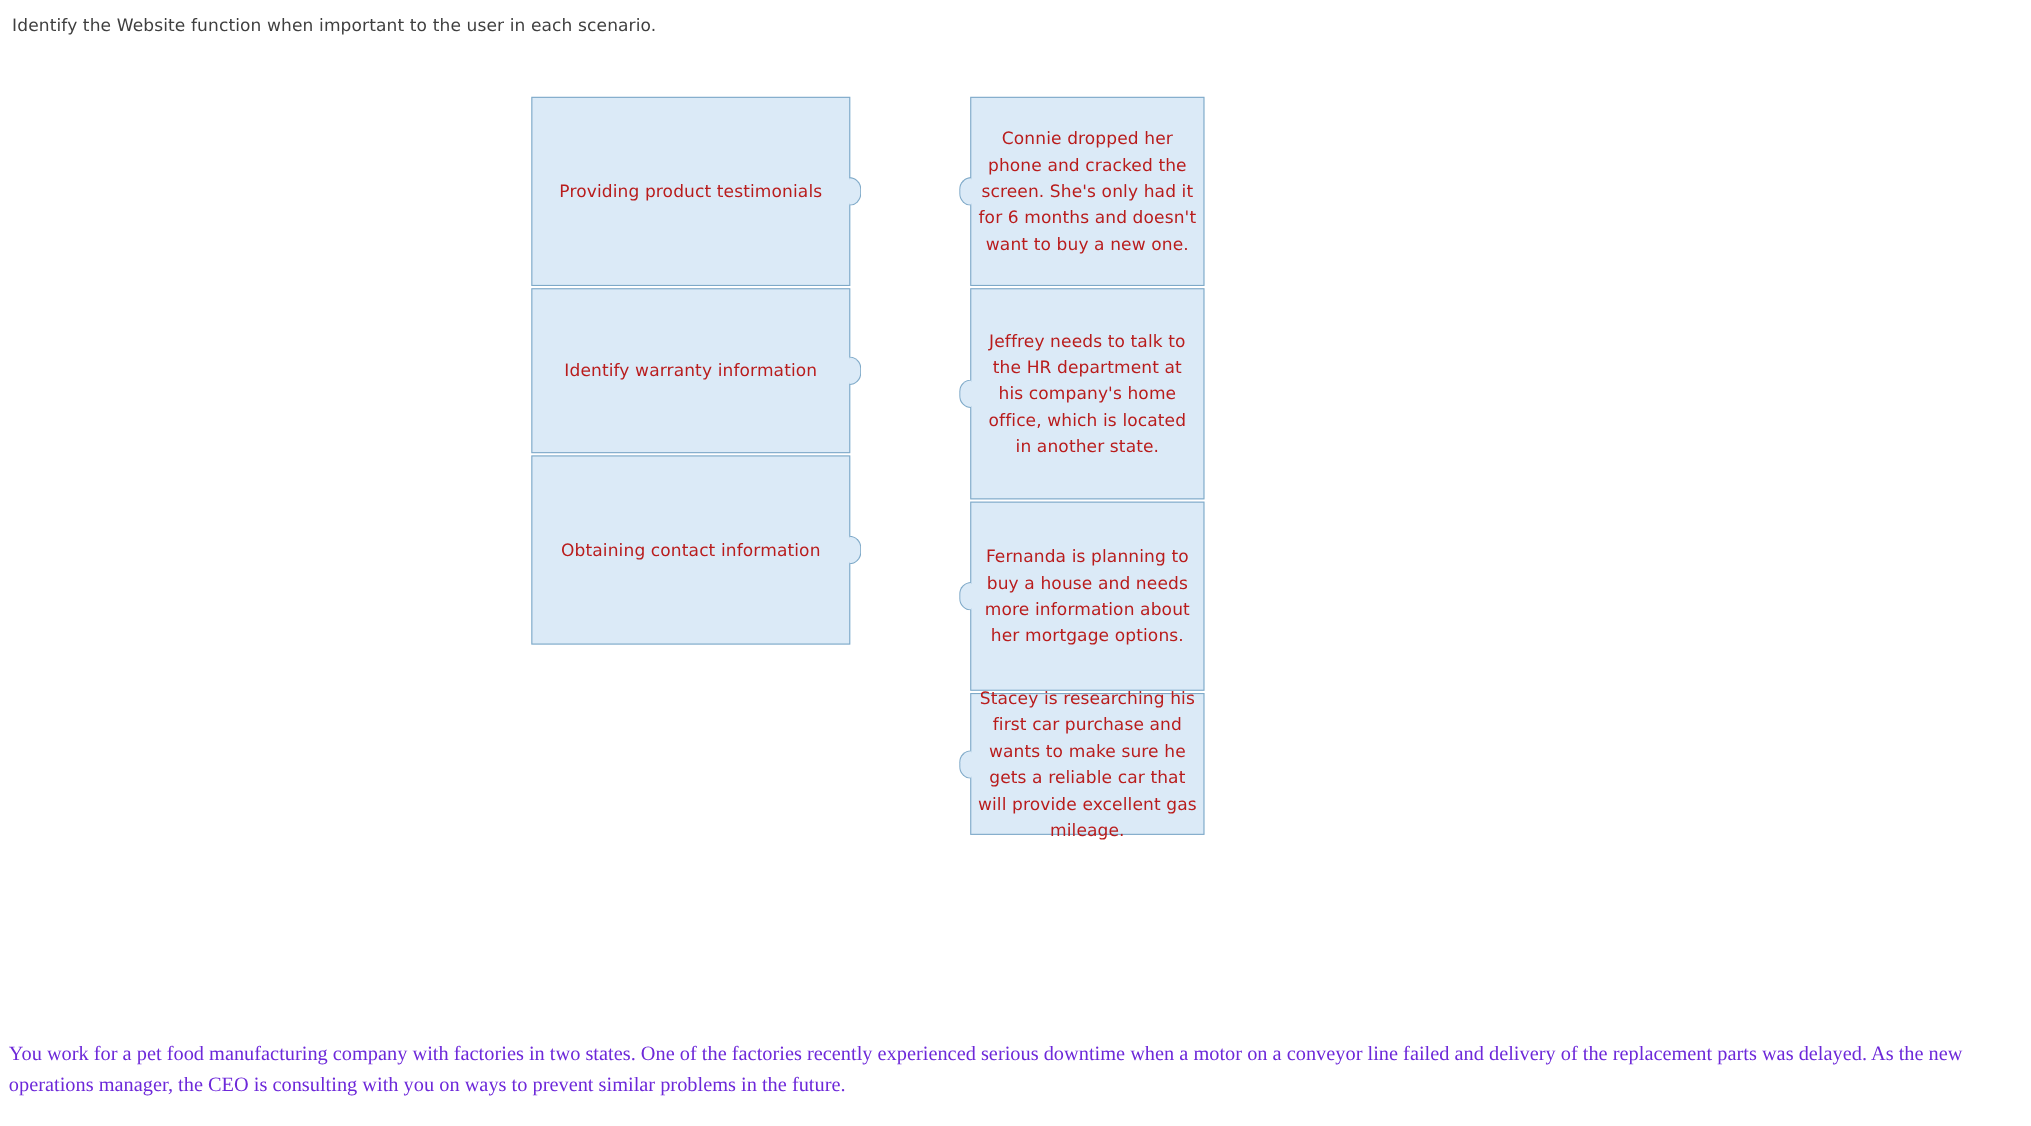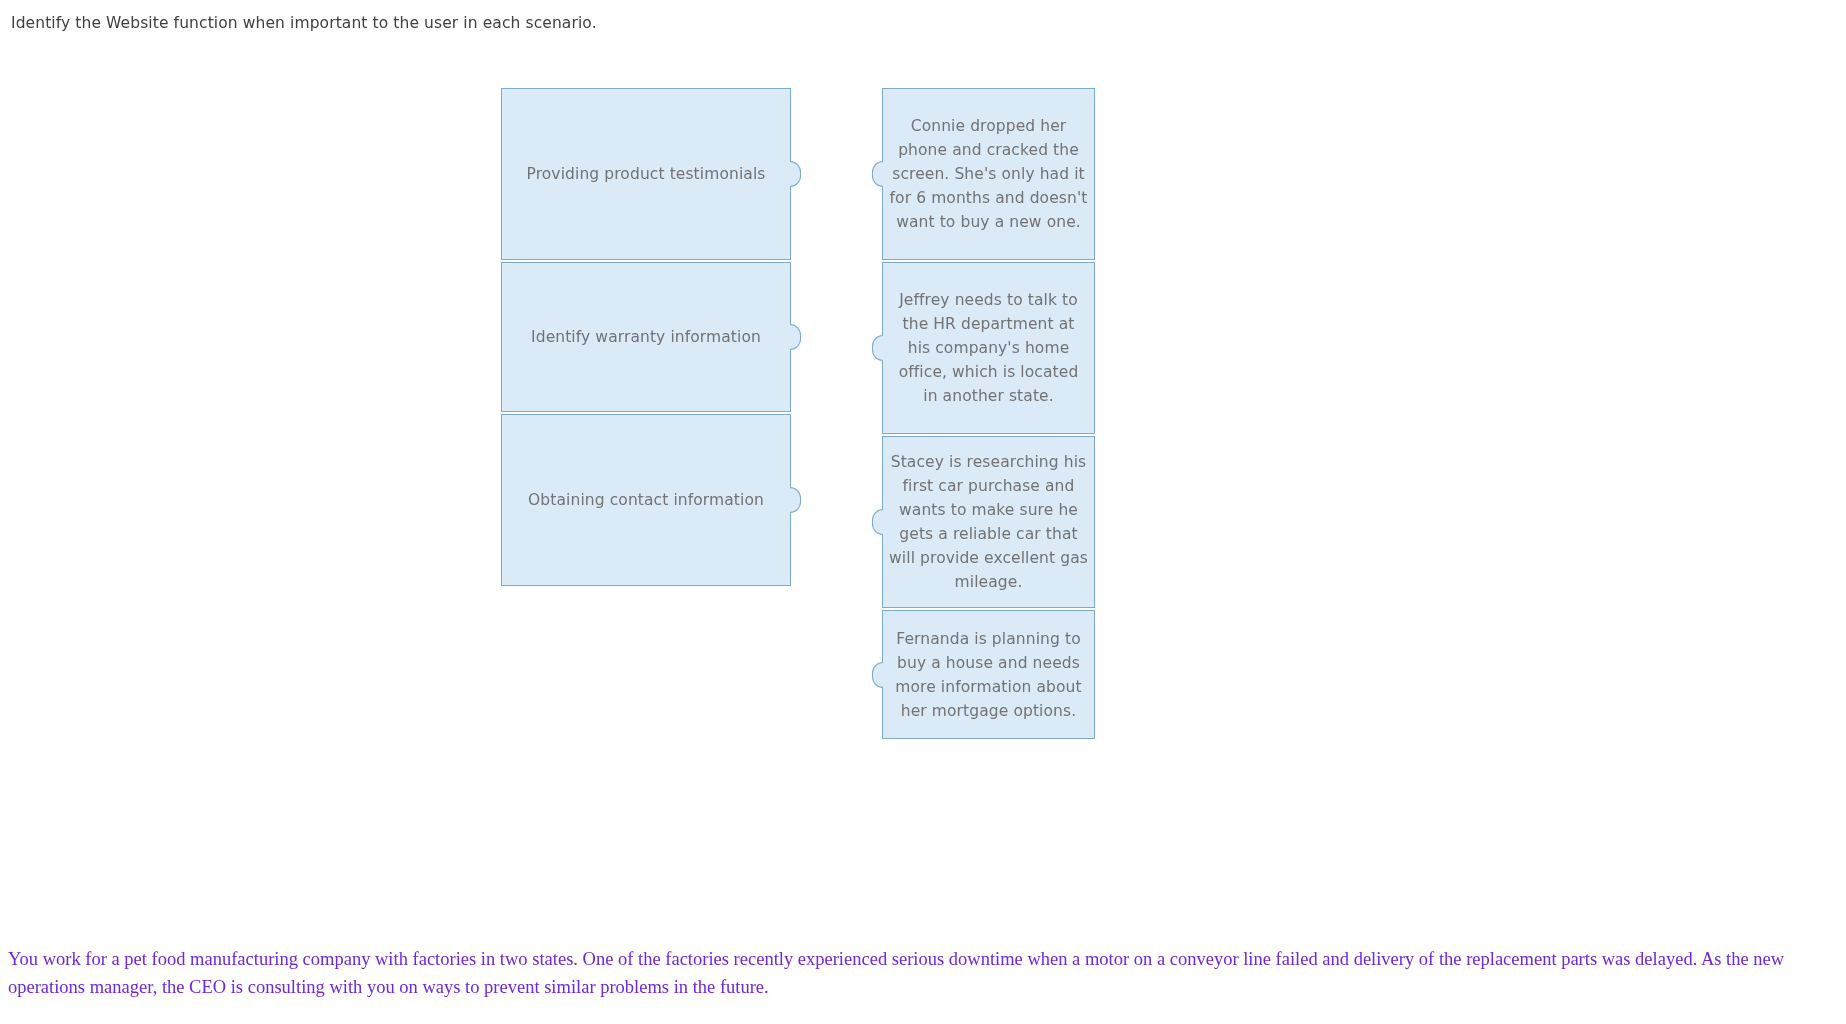--- a/index.html
+++ b/index.html
@@ -34,54 +34,54 @@
     left: 0;
     top: 88px;
     width: 1846px;
     height: 640px;
   }
 
   .col {
     position: absolute;
     top: 0;
   }
-  .col-left  { left: 501px; width: 290px; }
+  .col-left  { left: 483px; width: 290px; }
   .col-right { left: 882px; width: 213px; }
 
   .cell {
     position: relative;
     box-sizing: border-box;
     background: #dbeaf7;
     border: 1px solid #7ea9c8;
     display: flex;
     align-items: center;
     justify-content: center;
     text-align: center;
-    color: #737373;
+    color: #b91c1c;
     overflow: visible;
   }
 
   .cell + .cell { margin-top: 2px; }
 
   .cell-label {
     font-size: 15.5px;
     line-height: 24px;
     padding: 0 10px;
     letter-spacing: 0.1px;
   }
 
   
   .col-left  .cell:nth-child(1) { height: 172px; }
   .col-left  .cell:nth-child(2) { height: 150px; }
   .col-left  .cell:nth-child(3) { height: 172px; }
   .col-left  .cell:nth-child(4) { height: 130px; margin-top: 16px; }
 
   
   .col-right .cell:nth-child(1) { height: 172px; }
-  .col-right .cell:nth-child(2) { height: 172px; }
+  .col-right .cell:nth-child(2) { height: 192px; }
   .col-right .cell:nth-child(3) { height: 172px; }
   .col-right .cell:nth-child(4) { height: 129px; }
 
   .col-right .cell-label {
     font-size: 15.5px;
     line-height: 24px;
     padding: 0 6px;
   }
 
   
@@ -181,26 +181,26 @@
       <span class="cell-label">Connie dropped her phone and cracked the screen. She's only had it for 6 months and doesn't want to buy a new one.</span>
       <span class="notch-in"></span>
     </div>
 
     <div class="cell">
       <span class="cell-label">Jeffrey needs to talk to the HR department at his company's home office, which is located in another state.</span>
       <span class="notch-in"></span>
     </div>
 
     <div class="cell">
+      <span class="cell-label">Fernanda is planning to buy a house and needs more information about her mortgage options.</span>
+      <span class="notch-in"></span>
+    </div>
+
+    <div class="cell">
       <span class="cell-label">Stacey is researching his first car purchase and wants to make sure he gets a reliable car that will provide excellent gas mileage.</span>
       <span class="notch-in"></span>
     </div>
 
-    <div class="cell">
-      <span class="cell-label">Fernanda is planning to buy a house and needs more information about her mortgage options.</span>
-      <span class="notch-in"></span>
-    </div>
-
   </div>
 
 </div>
 
 <div class="passage">You work for a pet food manufacturing company with factories in two states. One of the factories recently experienced serious downtime when a motor on a conveyor line failed and delivery of the replacement parts was delayed. As the new operations manager, the CEO is consulting with you on ways to prevent similar problems in the future.</div>
 
 </body></html>

